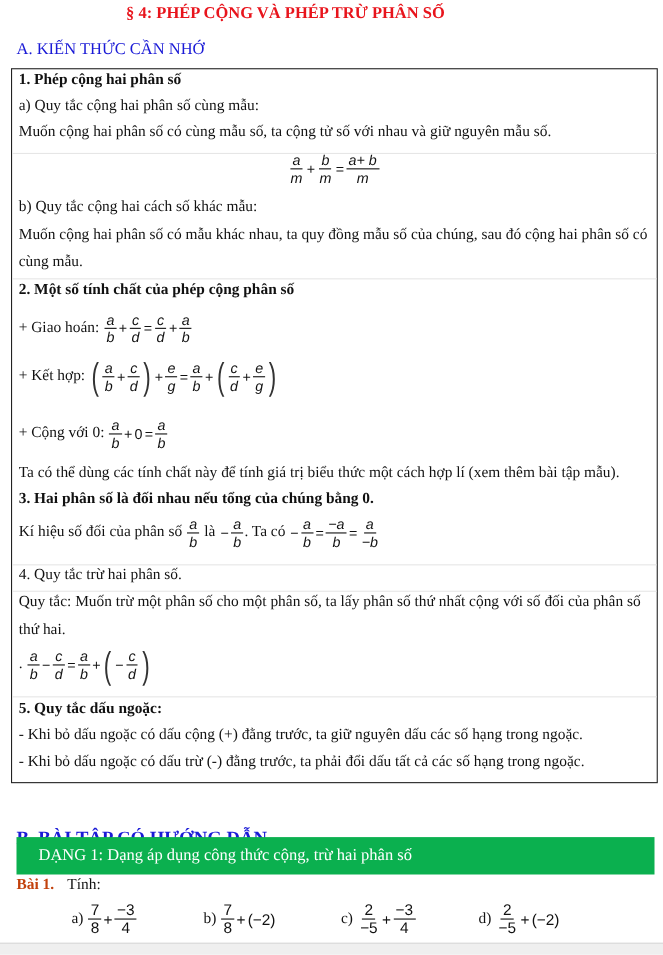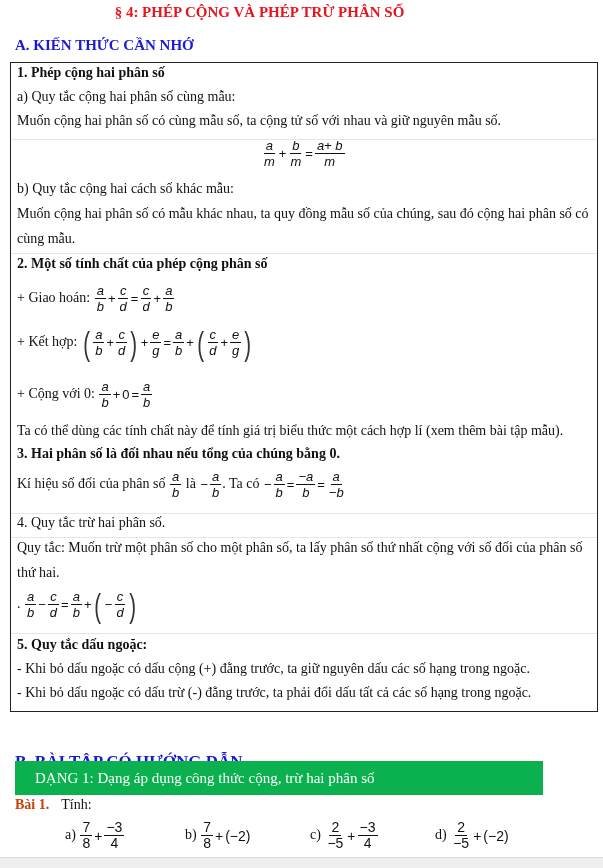--- a/index.html
+++ b/index.html
@@ -1,35 +1,35 @@
 <!DOCTYPE html>
 <html><head>
 <meta charset="utf-8">
 <style>
   html, body { margin:0; padding:0; background:#ffffff; }
   body { width:603px; height:868px; overflow:hidden; position:relative;
          font-family:"Liberation Serif", serif; color:#111; font-size:14px; }
   .title { position:absolute; top:4px; left:0; width:519px; text-align:center;
            color:#e8141c; font-weight:bold; font-size:15px; }
-  .secA { position:absolute; top:37px; left:15px; color:#1a1ad6; font-weight:bold; font-size:15px; }
+  .secA { position:absolute; top:37px; left:15px; color:#1a1ad6; font-weight:normal; font-size:15px; }
   .secB { position:absolute; top:735px; left:15px; color:#1a1ad6; font-weight:bold; font-size:17px;margin-top:17px; }
   .box { position:absolute; top:62px; left:10px; width:588px; height:650px;
          border:1px solid #222; box-sizing:border-box; }
   .sep { position:absolute; left:0; right:0; height:0; border-top:1px solid #e6e6e6; }
   .ln { position:absolute; left:6px; white-space:nowrap; font-size:14px; }
   .b { font-weight:bold; }
   .fr { display:inline-flex; flex-direction:column; align-items:center; vertical-align:middle;
         font-family:"Liberation Sans", sans-serif; font-style:italic; font-size:13px; line-height:15px; margin:0 1px; }
   .fr .n { border-bottom:1px solid #111; padding:0 2px; }
   .fr .d { padding:0 2px; }
   .fr.up { font-style:normal; }
   .op { font-family:"Liberation Sans", sans-serif; font-size:13px; margin:0 1px; vertical-align:middle; }
   .par { font-family:"Liberation Sans", sans-serif; font-size:34px; font-weight:100; vertical-align:middle;
          color:#333; line-height:30px; transform:scaleX(0.6); display:inline-block; }
-  .banner { position:absolute; top:761px; left:15px; width:528px; height:34px; background:#0bb04f;
+  .banner { position:absolute; top:761px; left:15px; width:580px; height:34px; background:#0bb04f;
             color:#ffffff; font-size:15px; line-height:34px; padding-left:20px; box-sizing:border-box; }
   .bai { position:absolute; top:797px; left:15px; font-size:14px; }
   .bai .lbl { color:#c2410c; font-weight:bold; margin-right:12px; }
   .ex { position:absolute; top:820px; white-space:nowrap; font-size:14px; }
   .ex .fr { font-style:normal; font-size:14px; }
   .ex .op { font-size:14px; }
   .statusbar { position:absolute; top:857px; left:0; width:603px; height:11px; background:#efefef;
                border-top:1px solid #d9d9d9; }
 </style>
 </head>

